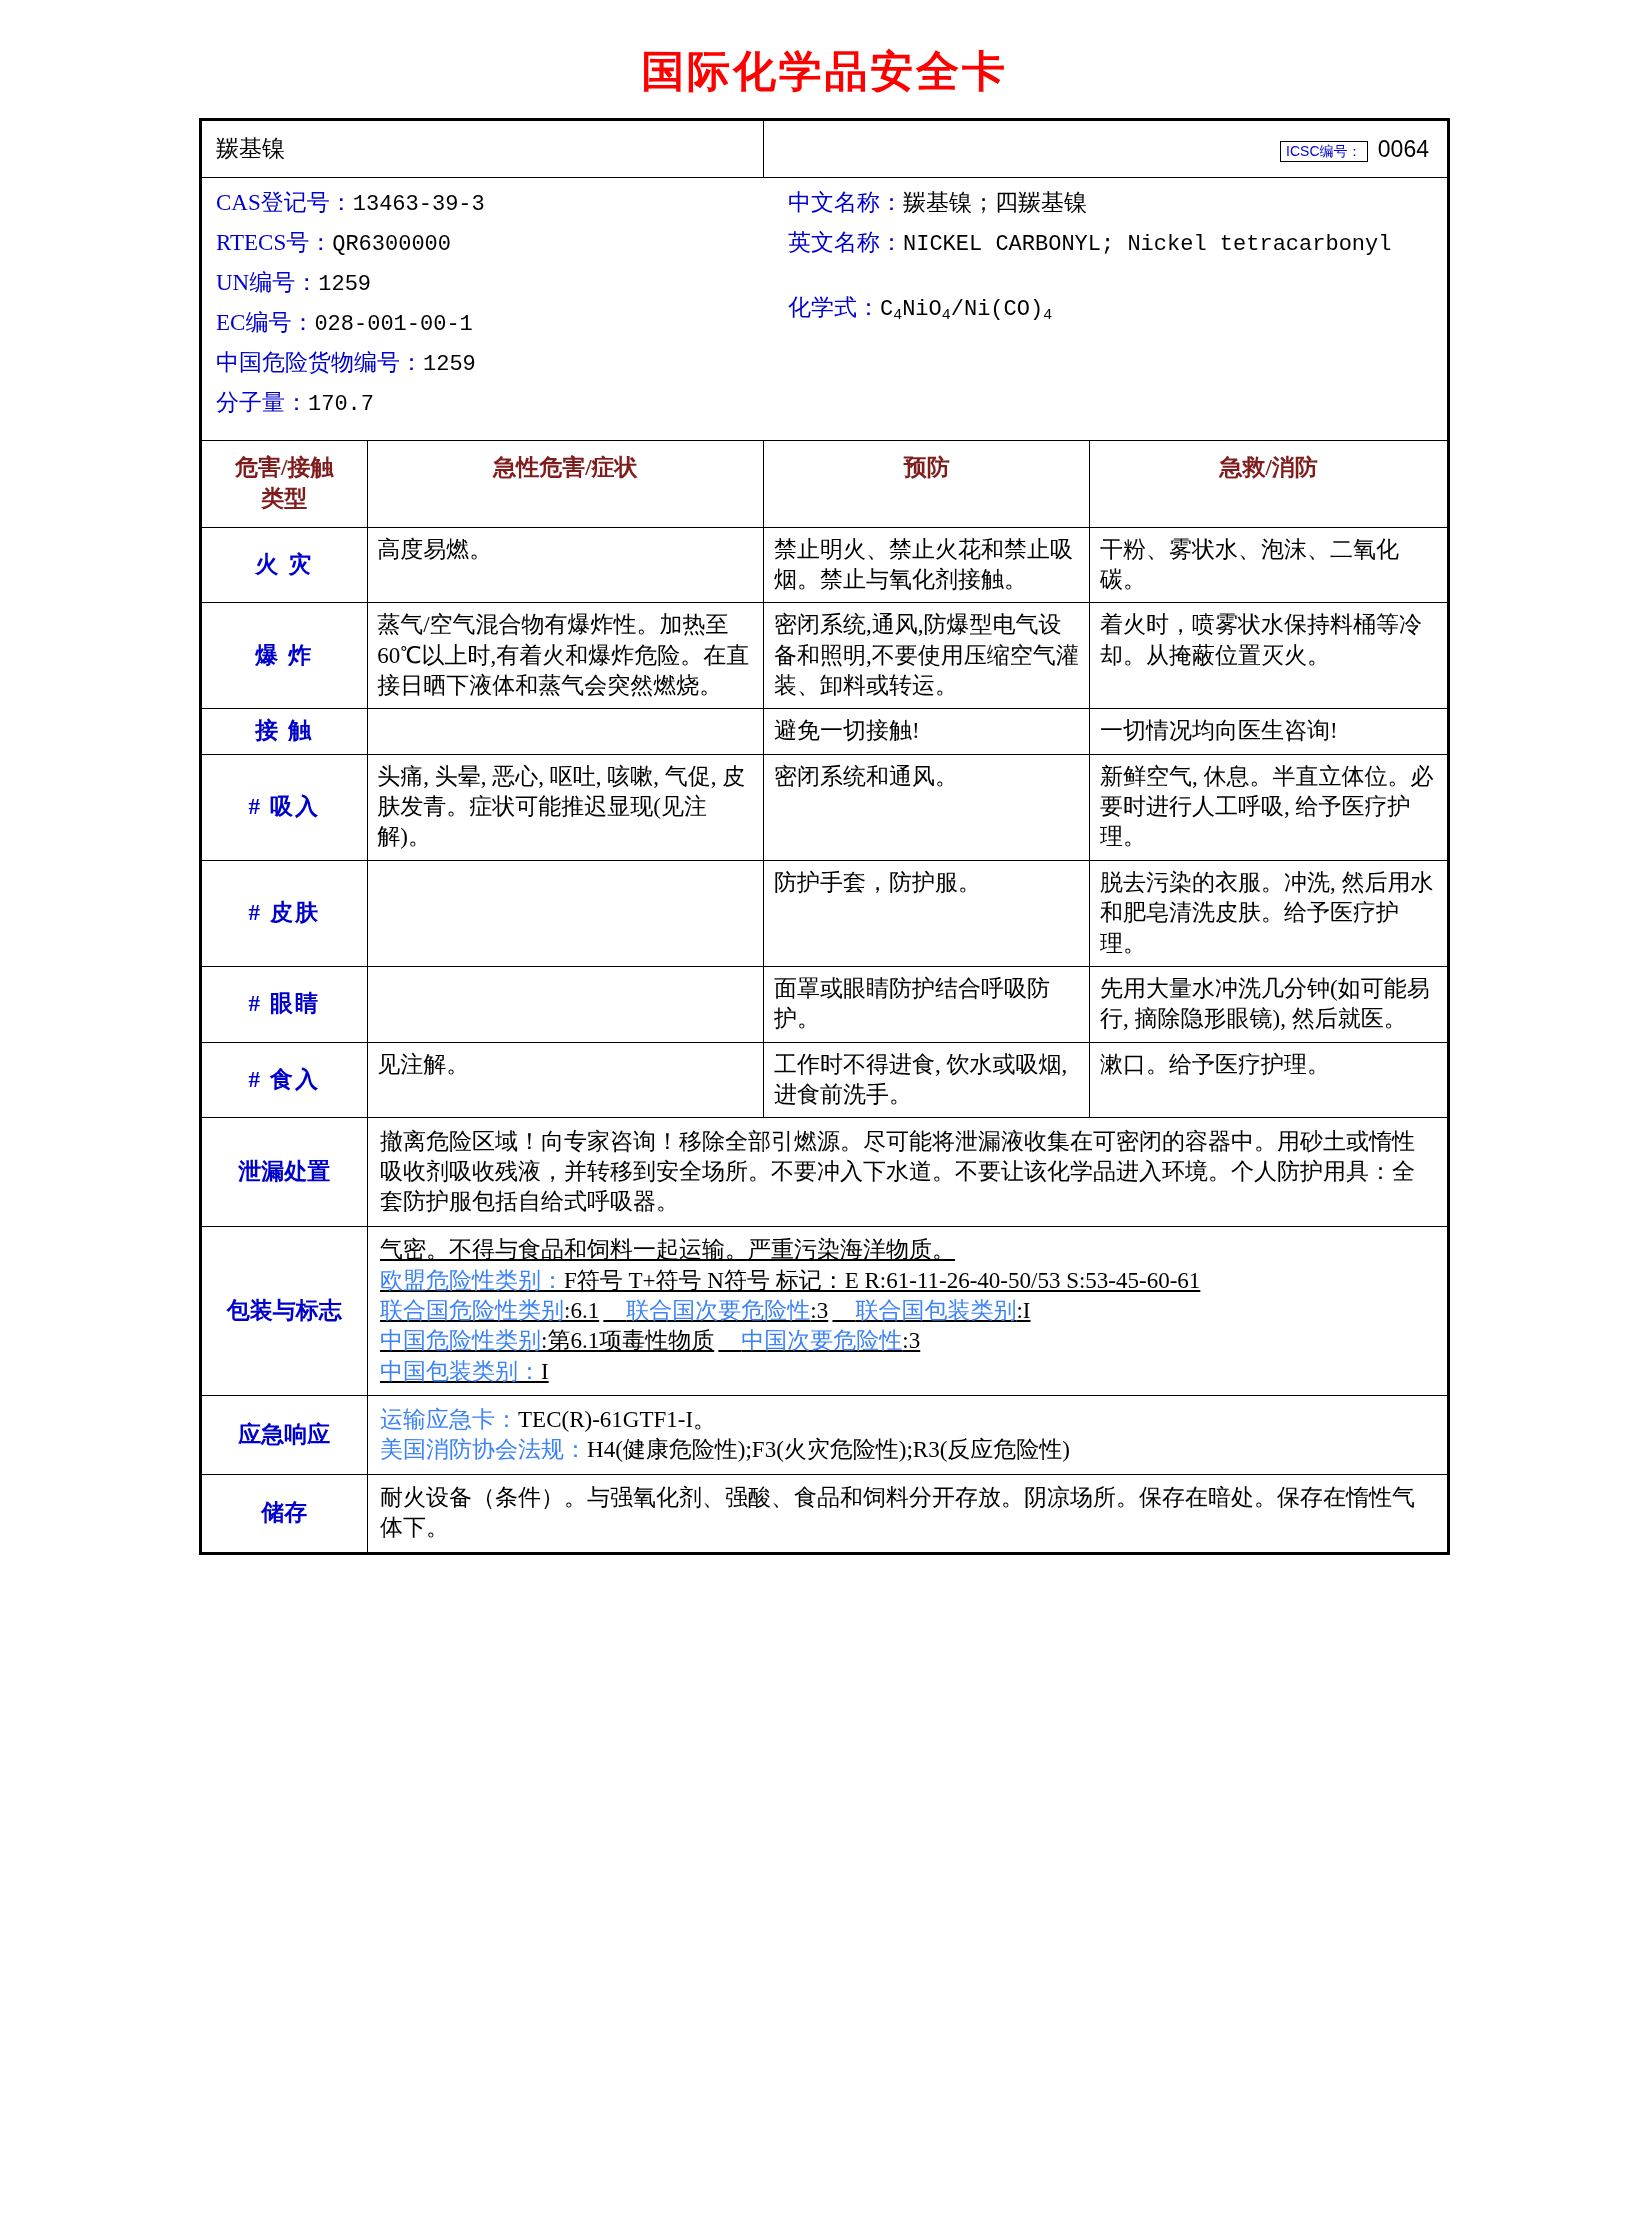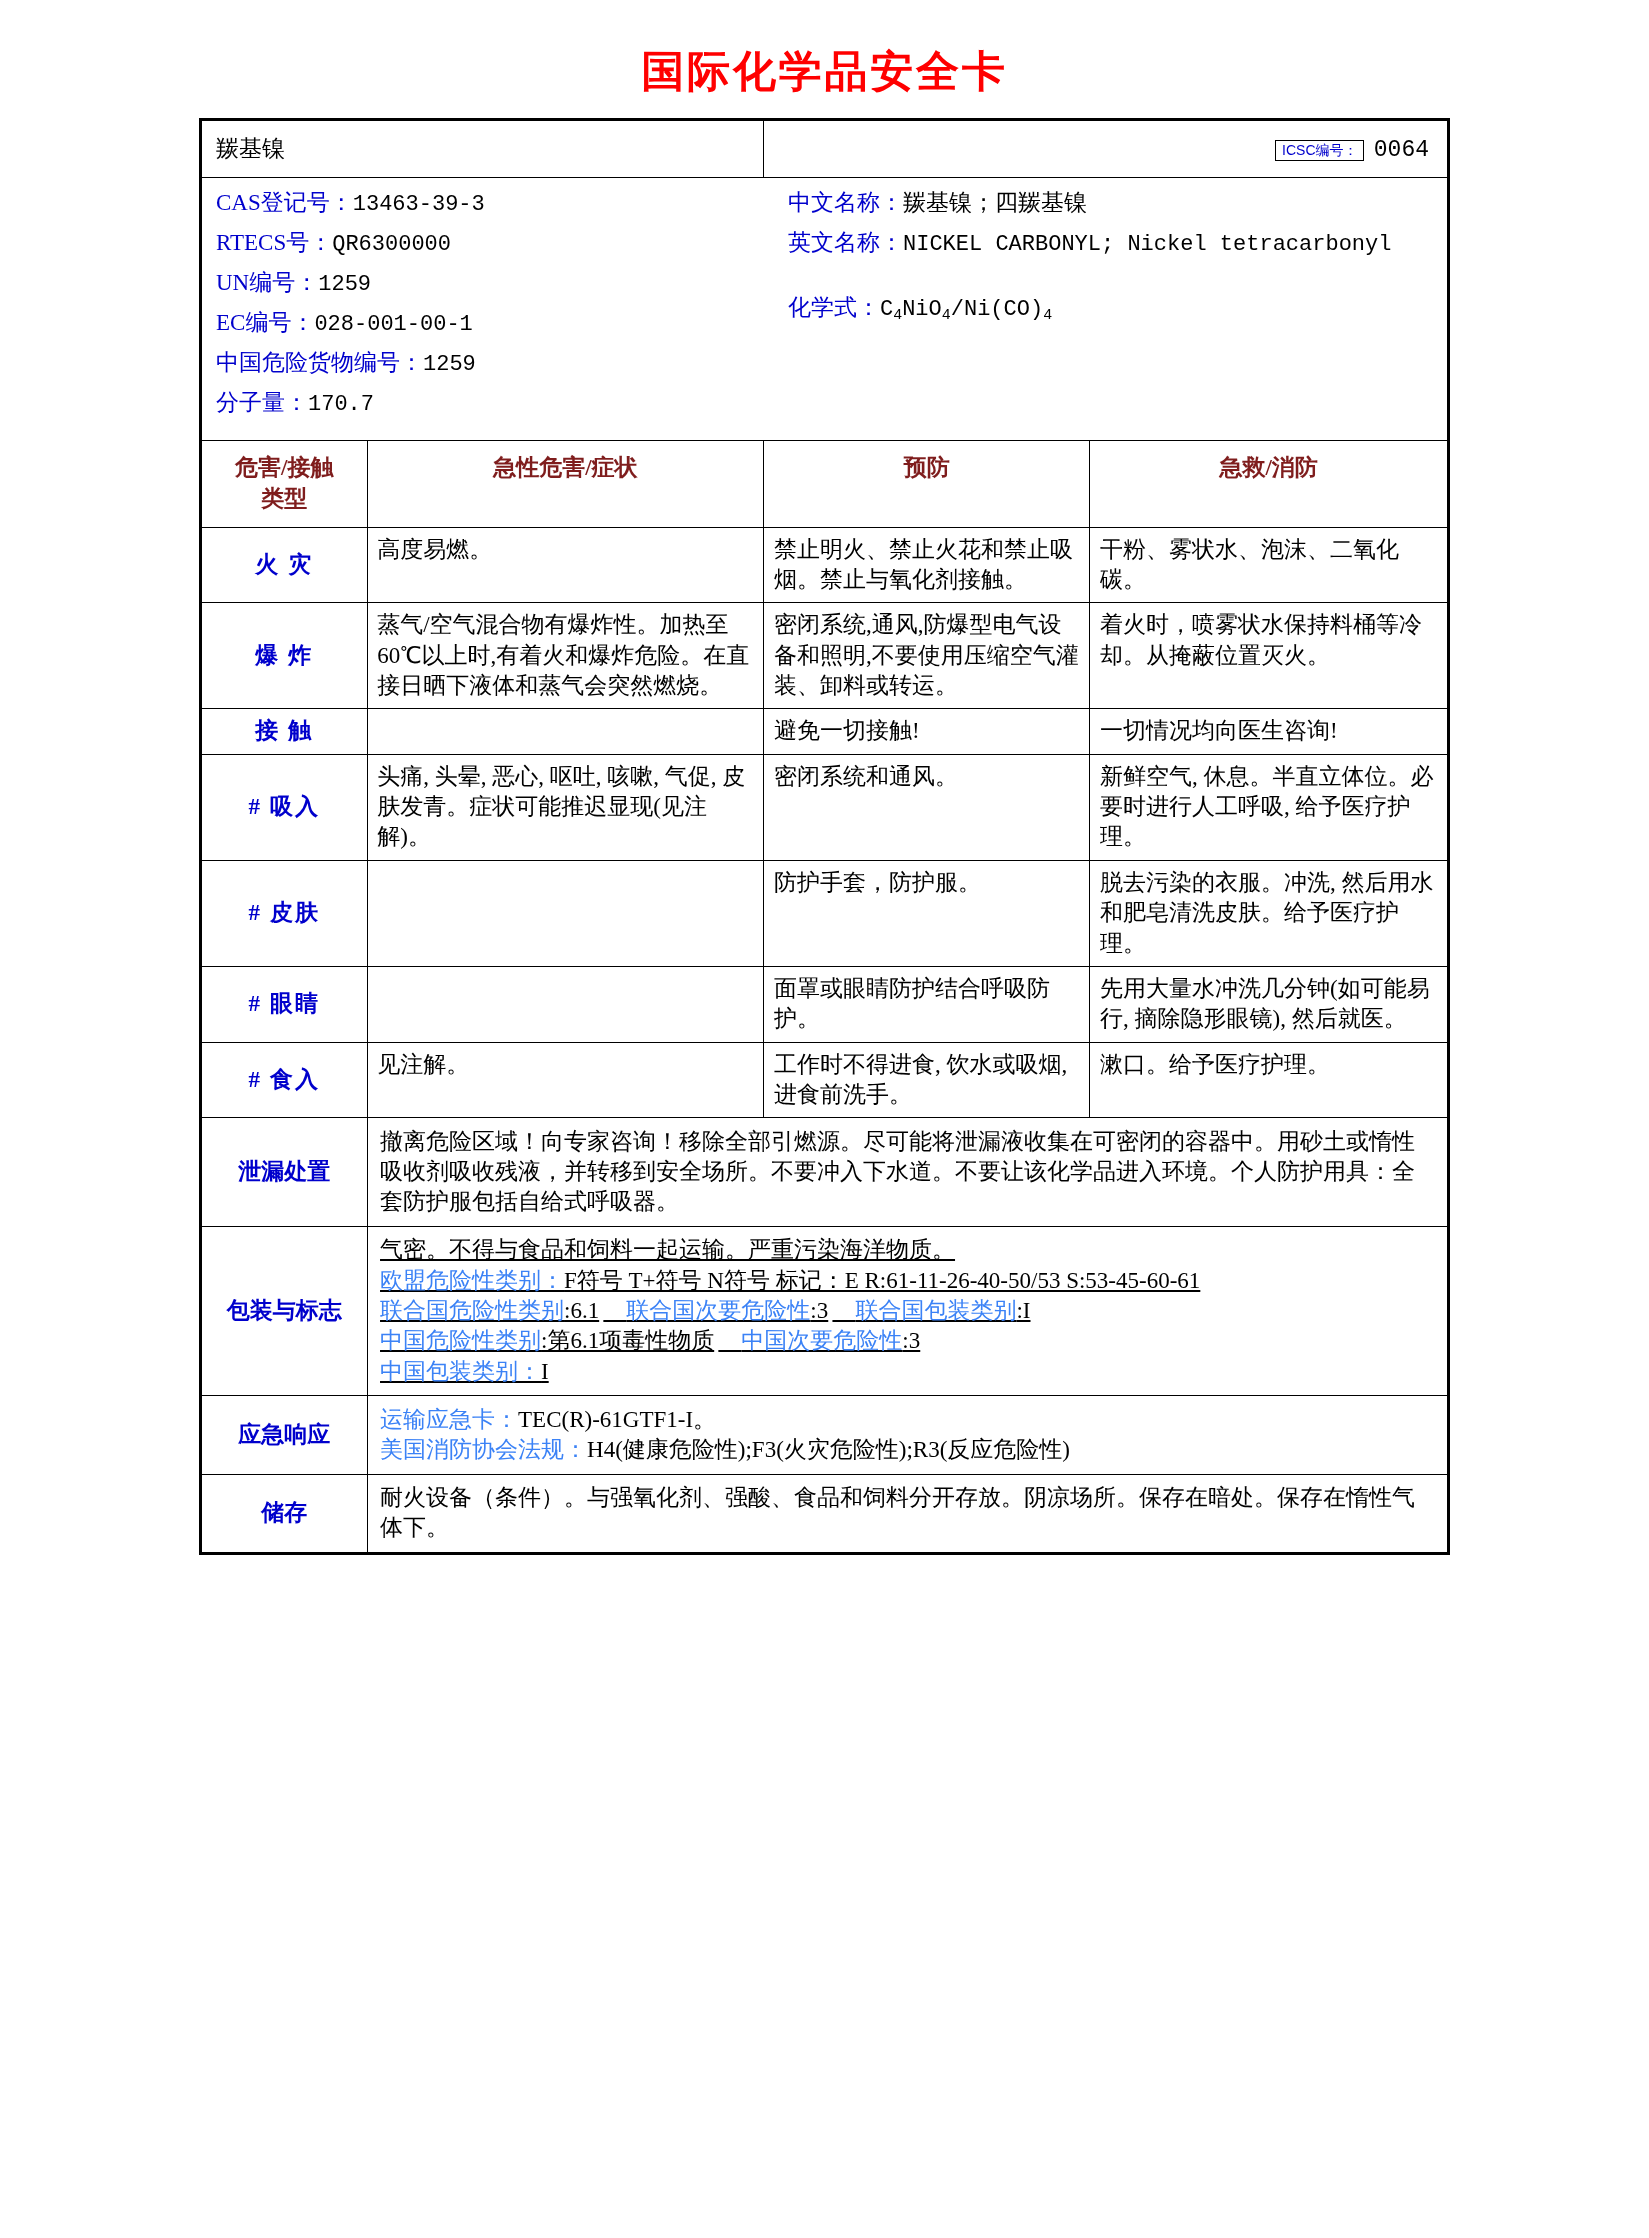--- a/index.html
+++ b/index.html
@@ -59,21 +59,21 @@
   }
   .hdr-right .lbl {
     color: #0000cc;
     border: 1.4px solid #000000;
     padding: 1.4px 5.6px;
     margin-right: 9.7px;
     font-family: "Liberation Sans", sans-serif;
     font-size: 14px;
   }
   .hdr-right .val {
-    font-family: Liberation Mono, monospace;
+    font-family: Liberation Sans, sans-serif;
     font-size: 23px;
   }
   
   .ident {
     padding: 9.7px 14px 12.5px 14px !important;
   }
   .ident-wrap {
     display: flex;
     width: 100%;
   }

